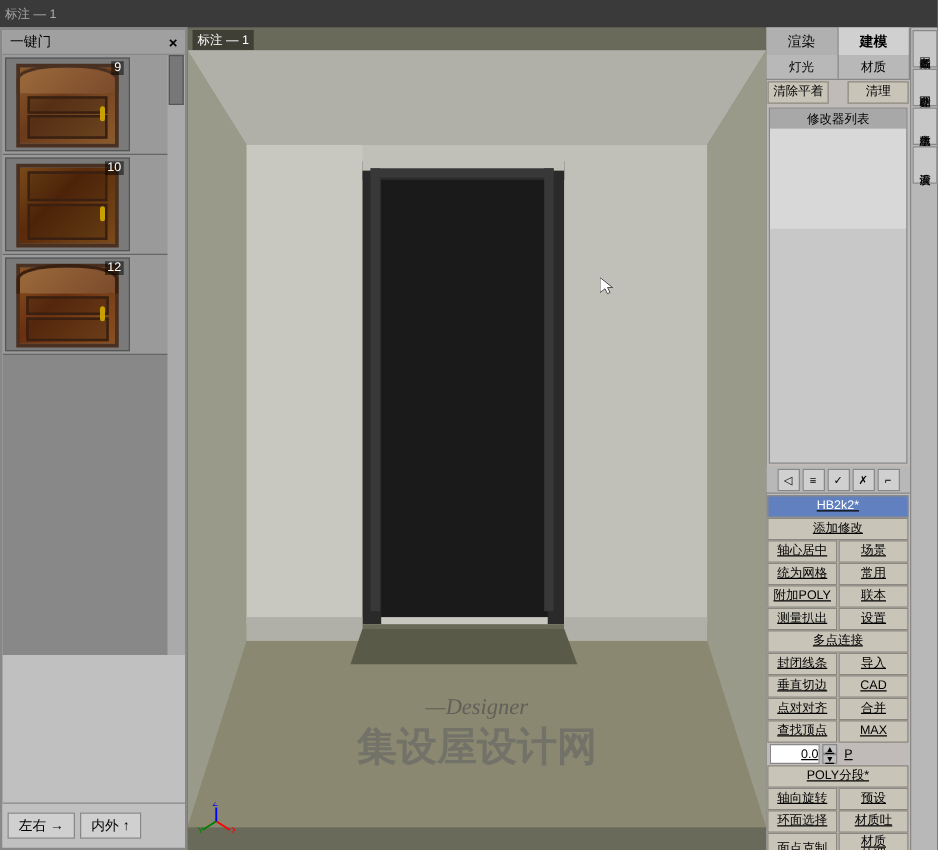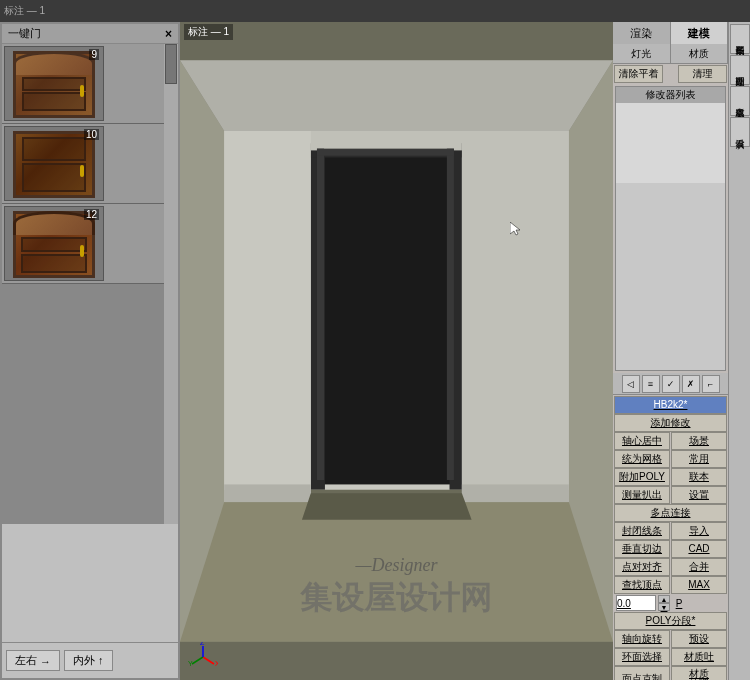--- a/index.html
+++ b/index.html
@@ -25,21 +25,21 @@
 
     
     .main-layout {
       display: flex;
       width: 750px;
       height: 658px;
     }
 
     
     .left-panel {
-      width: 180px;
+      width: 150px;
       height: 658px;
       background: #c0c0c0;
       border: 2px solid #888;
       position: relative;
       flex-shrink: 0;
     }
     .left-panel-title {
       background: #a0a0a0;
       border-bottom: 1px solid #888;
       padding: 2px 6px;
@@ -303,21 +303,21 @@
       align-items: center;
       gap: 2px;
       padding: 1px 2px;
     }
     .num-input {
       width: 40px;
       height: 16px;
       font-size: 10px;
       border: 1px solid #888;
       background: #fff;
-      text-align: left;
+      text-align: right;
     }
     .num-spinner {
       display: flex;
       flex-direction: column;
     }
     .num-spin-btn {
       width: 12px; height: 8px;
       background: #c0c0c0;
       border: 1px solid #888;
       cursor: pointer;

